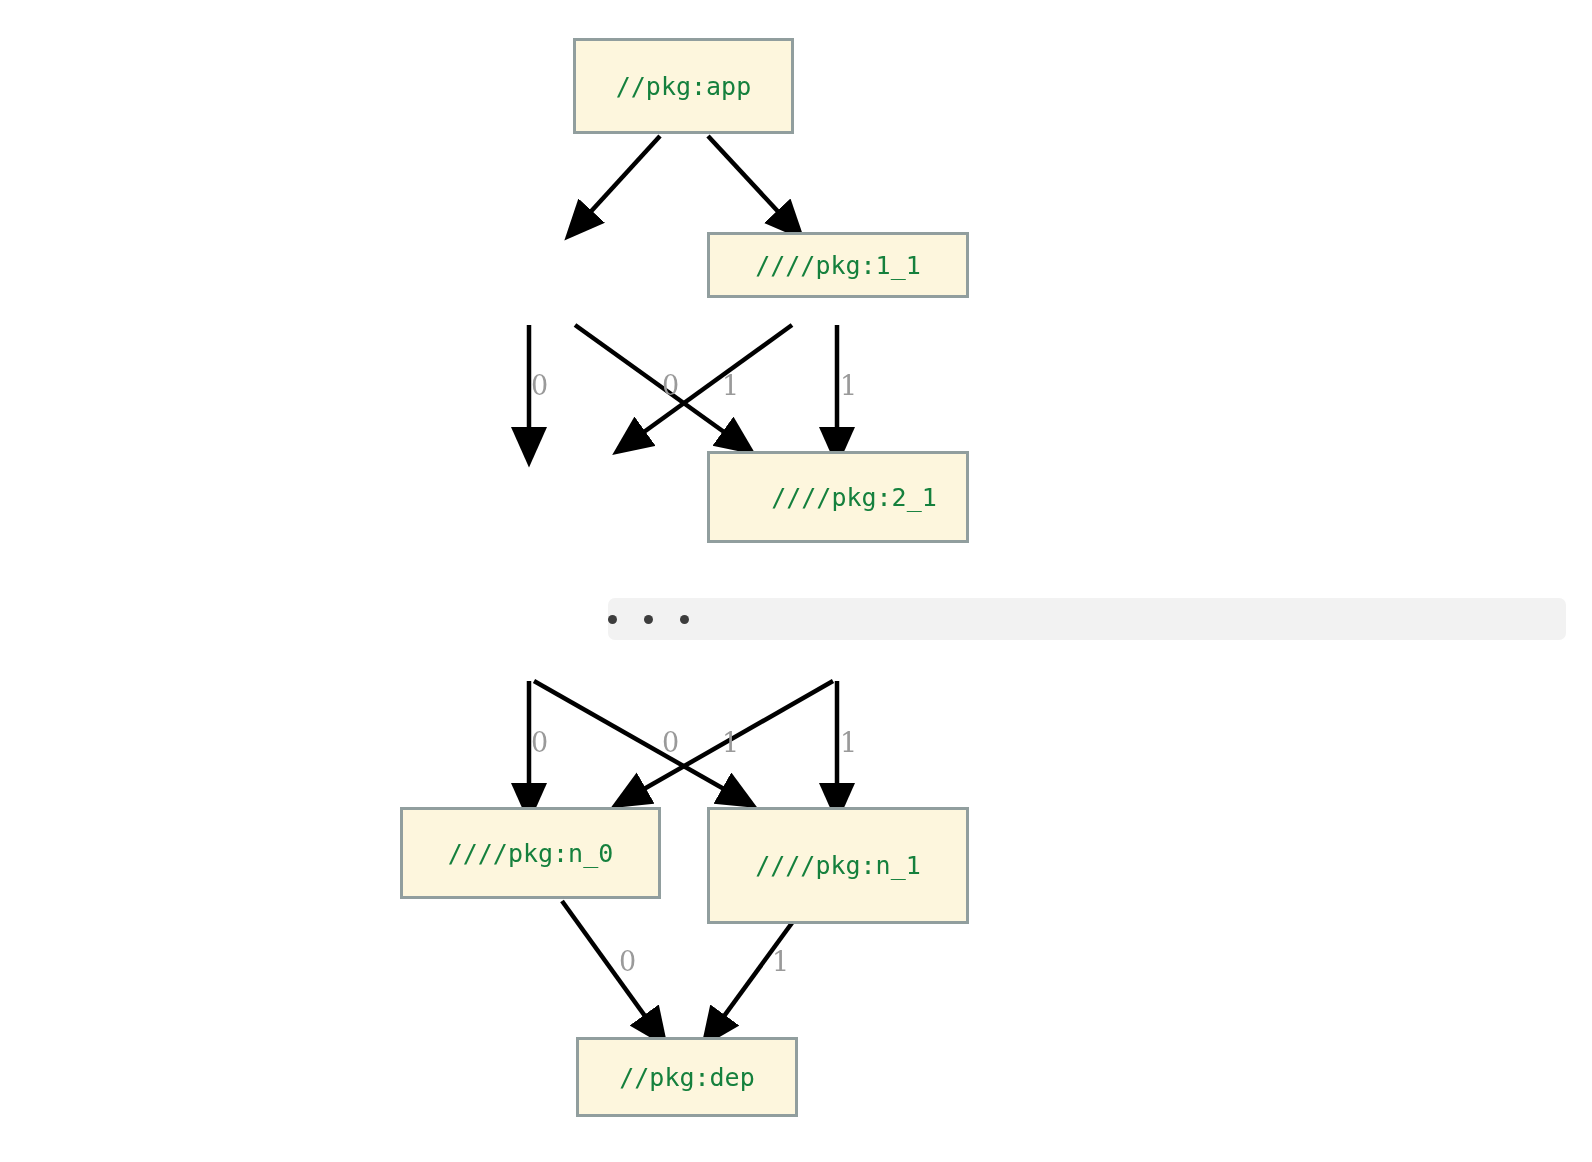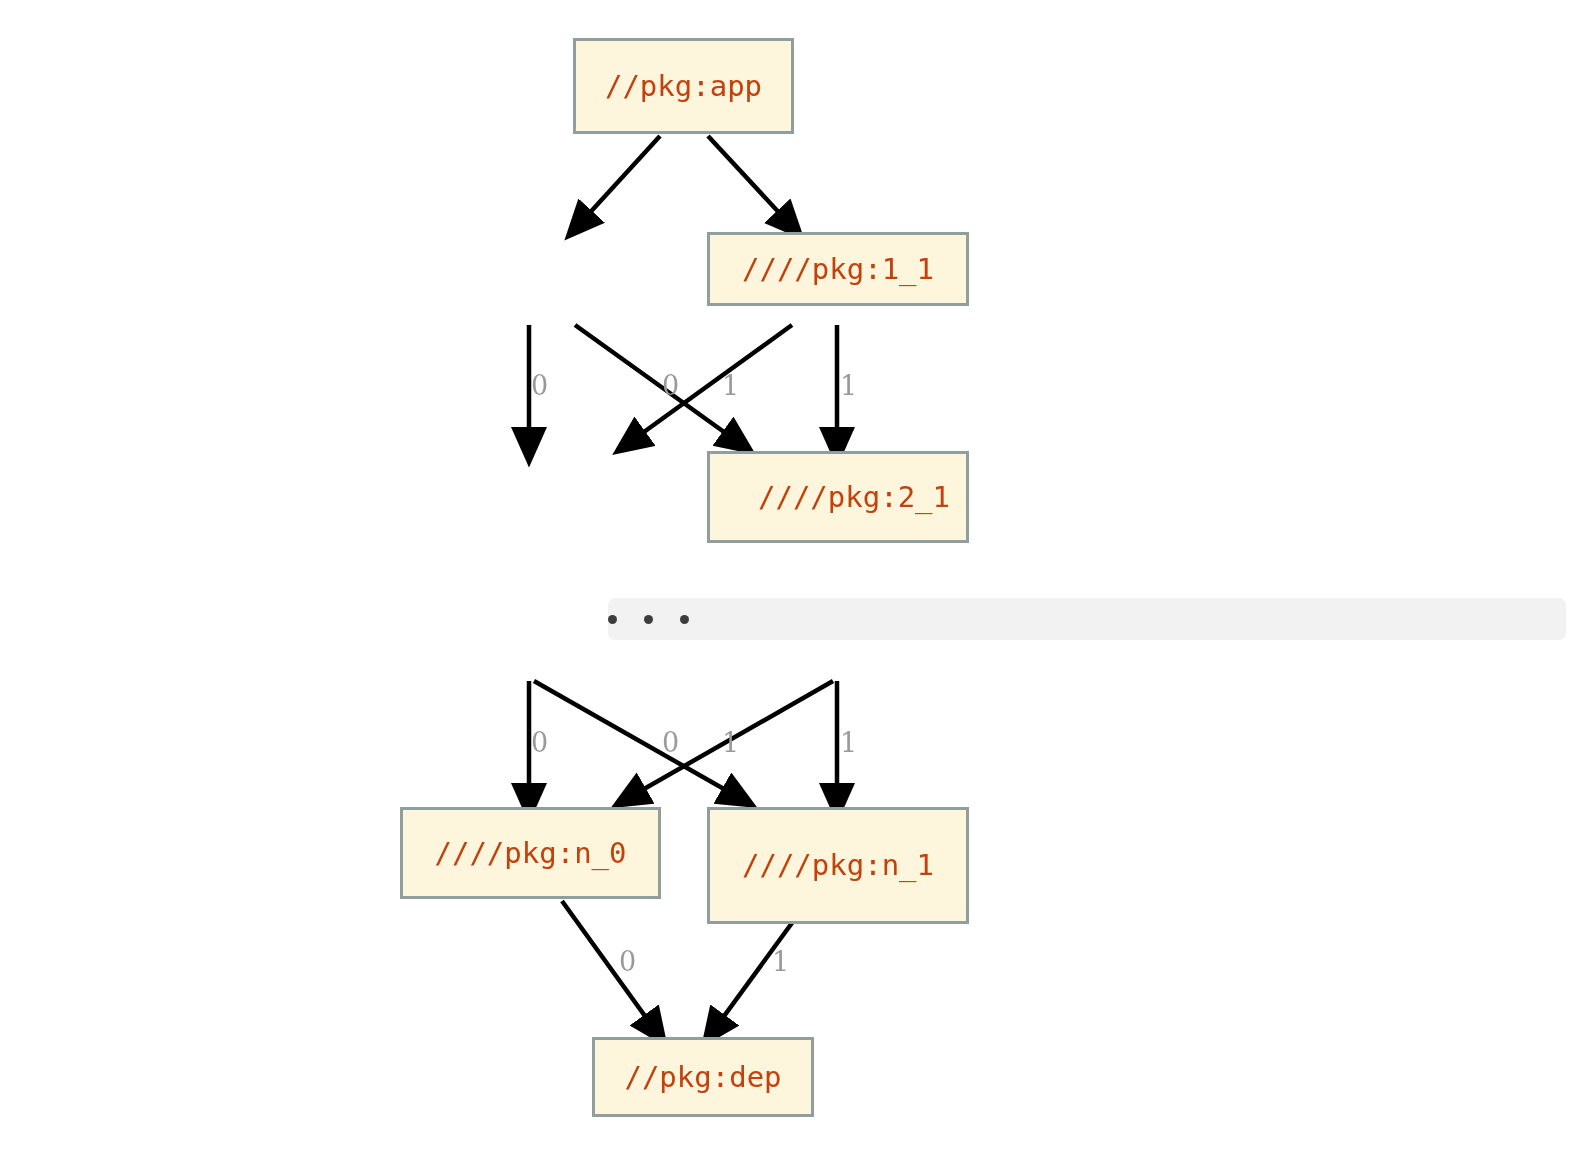--- a/index.html
+++ b/index.html
@@ -31,22 +31,22 @@
     box-sizing: border-box;
     background: #fdf6dd;
     border: 3px solid #919e9e;
     display: flex;
     align-items: center;
     justify-content: center;
     z-index: 3;
   }
   .node-label {
     font-family: "DejaVu Sans Mono", "Liberation Mono", monospace;
-    font-size: 29px;
-    color: #c2410c;
+    font-size: 25px;
+    color: #15803d;
     letter-spacing: 0px;
     white-space: nowrap;
     line-height: 1;
   }
   .edge-label {
     position: absolute;
     font-family: "DejaVu Serif", "Liberation Serif", serif;
     font-size: 27px;
     color: #9a9a9a;
     line-height: 1;
@@ -129,38 +129,38 @@
     <g>
       <path d="M808,901 L719,1023" stroke="#000000" stroke-width="4.5" fill="none" marker-end="url(#arrow)"></path>
     </g>
   </svg>
 
   <div class="node" style="left:573px; top:38px; width:221px; height:96px;">
     <span class="node-label">//pkg:app</span>
   </div>
 
 
-  <div class="node" style="left:707px; top:232px; width:262px; height:74px;">
+  <div class="node" style="left:707px; top:232px; width:262px; height:66px;">
     <span class="node-label">////pkg:1_1</span>
   </div>
 
 
   <div class="node" style="left:707px; top:451px; width:262px; height:92px;padding-left:32px;">
     <span class="node-label">////pkg:2_1</span>
   </div>
 
   <div class="node" style="left:400px; top:807px; width:261px; height:92px;text-align:center;">
     <span class="node-label">////pkg:n_0</span>
   </div>
 
   <div class="node" style="left:707px; top:807px; width:262px; height:117px;">
     <span class="node-label">////pkg:n_1</span>
   </div>
 
-  <div class="node" style="left:592px; top:1037px; width:222px; height:80px;">
+  <div class="node" style="left:576px; top:1037px; width:222px; height:80px;">
     <span class="node-label">//pkg:dep</span>
   </div>
 
   <span class="edge-label" style="left:531px; top:372px;">0</span>
   <span class="edge-label" style="left:662px; top:372px;">0</span>
   <span class="edge-label" style="left:722px; top:372px;">1</span>
   <span class="edge-label" style="left:840px; top:372px;">1</span>
 
   <span class="edge-label" style="left:531px; top:729px;">0</span>
   <span class="edge-label" style="left:662px; top:729px;">0</span>

